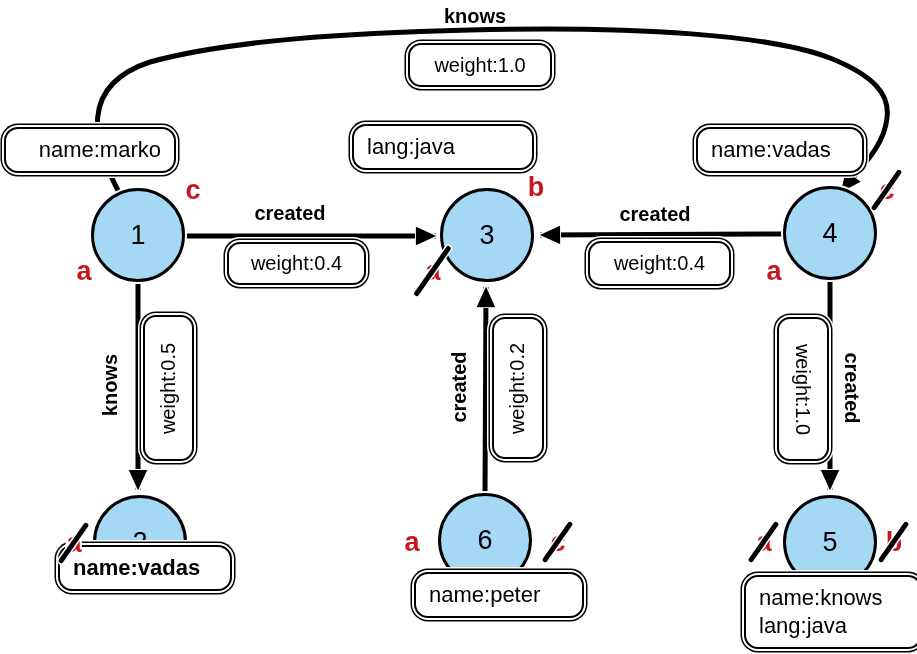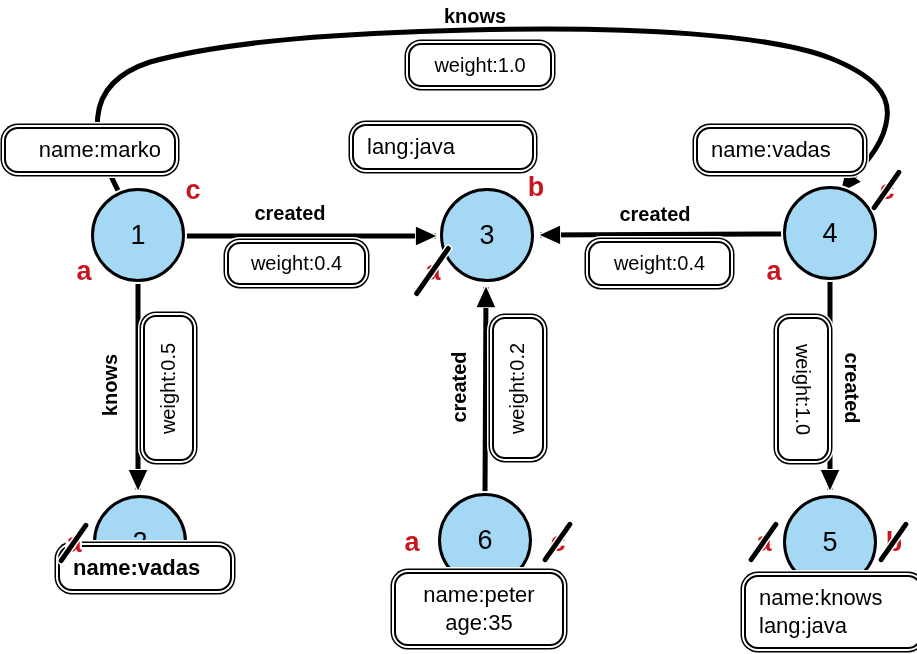--- a/index.html
+++ b/index.html
@@ -89,23 +89,22 @@
   </div>
   <div class="propbox" style="left:352px; top:124px; width:152px;">
     <div>lang:java</div>
   </div>
   <div class="propbox" style="left:696px; top:127px; width:138px;">
     <div>name:vadas</div>
   </div>
   <div class="propbox front" style="left:58px; top:545px; width:144px;font-weight:bold;">
     <div>name:vadas</div>
   </div>
-  <div class="propbox front" style="left:394px; top:572px; width:140px;text-align:center;">
+  <div class="propbox front" style="left:414px; top:572px; width:140px;">
     <div>name:peter</div>
-    <div>age:35</div>
   </div>
   <div class="propbox front" style="left:744px; top:575px; width:148px;">
     <div>name:knows</div>
     <div>lang:java</div>
   </div>
 
   <div class="node" style="left:91px; top:188px;">
       <span>1</span>
     </div>
   <div class="node" style="left:440px; top:188px;">

